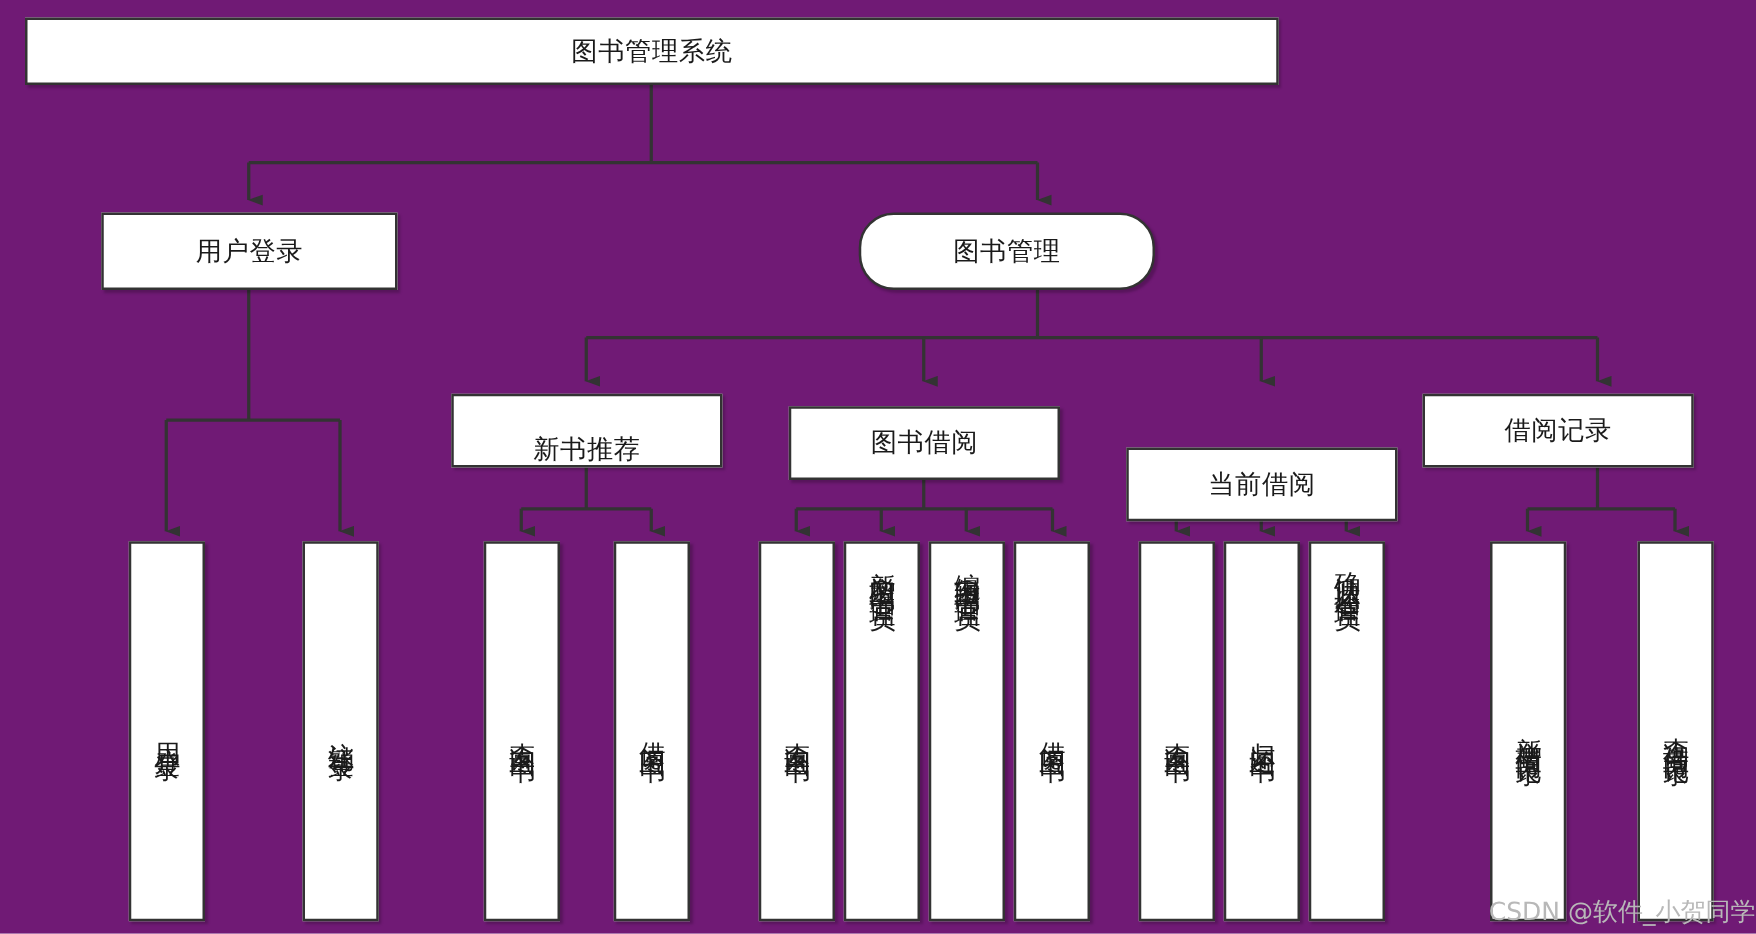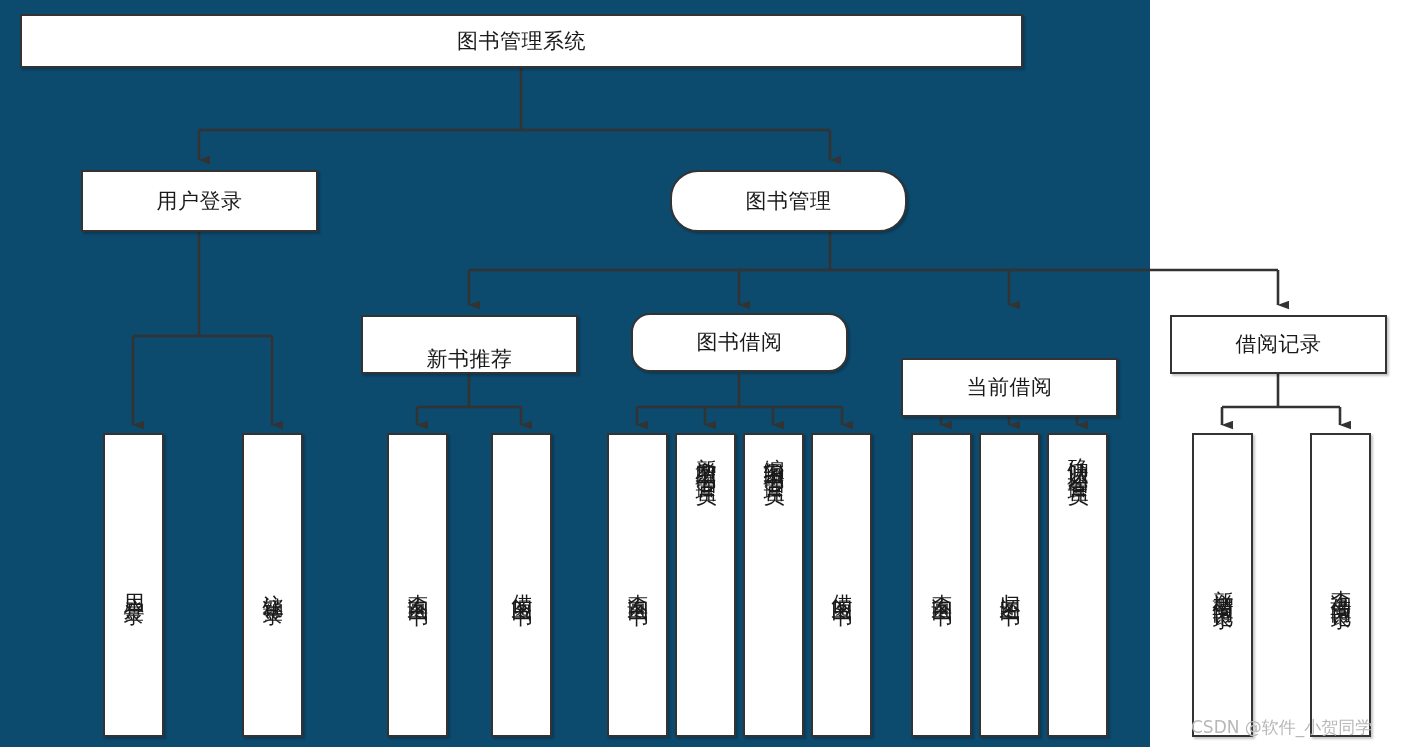--- a/index.html
+++ b/index.html
@@ -8,23 +8,23 @@
     background: #ffffff;
   }
   body {
     width: 1405px;
     height: 747px;
     font-family: "DejaVu Sans", "Liberation Sans", sans-serif;
     overflow: hidden;
   }
   #diagram-root {
     position: relative;
-    width: 1150px;
+    width: 1405px;
     height: 747px;
-    background: #0c4a6e;
+    background: #701a75;
   }
   svg#tree-svg {
     position: absolute;
     left: 0;
     top: 0;
     width: 1405px;
     height: 747px;
   }
   .node-box {
     position: absolute;
@@ -57,21 +57,21 @@
     padding-top: 6px;
   }
   .node-box.vertical.centered {
     align-items: center;
     padding-top: 0;
   }
   #watermark {
     position: absolute;
     left: 1191px;
     top: 716px;
-    font-size: 17px;
+    font-size: 20px;
     color: #b8b8b8;
     white-space: nowrap;
     font-family: "DejaVu Sans", "Liberation Sans", sans-serif;
     pointer-events: none;
   }
 </style>
 </head>
 <body>
 
 <div id="diagram-root">
@@ -129,34 +129,34 @@
     </g>
   </svg>
 
   <div class="node-box" style="left:20px; top:14px; width:1003px; height:54px;">
     <span class="node-label">图书管理系统</span>
   </div>
 
   <div class="node-box" style="left:81px; top:170px; width:237px; height:62px;">
     <span class="node-label">用户登录</span>
   </div>
-  <div class="node-box" style="left:670px; top:170px; width:237px; height:62px;border-radius:28px;">
+  <div class="node-box" style="left:687px; top:170px; width:237px; height:62px;border-radius:28px;">
     <span class="node-label">图书管理</span>
   </div>
 
   <div class="node-box" style="left:361px; top:315px; width:217px; height:59px;align-items:flex-end;">
     <span class="node-label">新书推荐</span>
   </div>
-  <div class="node-box" style="left:631px; top:313px; width:217px; height:59px;border-radius:19px;">
+  <div class="node-box" style="left:631px; top:325px; width:217px; height:59px;">
     <span class="node-label">图书借阅</span>
   </div>
   <div class="node-box" style="left:901px; top:315px; width:217px; height:59px;margin-top:43px;">
     <span class="node-label">当前借阅</span>
   </div>
-  <div class="node-box" style="left:1170px; top:315px; width:217px; height:59px;">
+  <div class="node-box" style="left:1138px; top:315px; width:217px; height:59px;">
     <span class="node-label">借阅记录</span>
   </div>
 
   <div class="node-box vertical centered" style="left:103px; top:433px; width:61px; height:304px;">
     <span class="node-label">用户登录</span>
   </div>
   <div class="node-box vertical centered" style="left:242px; top:433px; width:61px; height:304px;">
     <span class="node-label">注销登录</span>
   </div>
 

